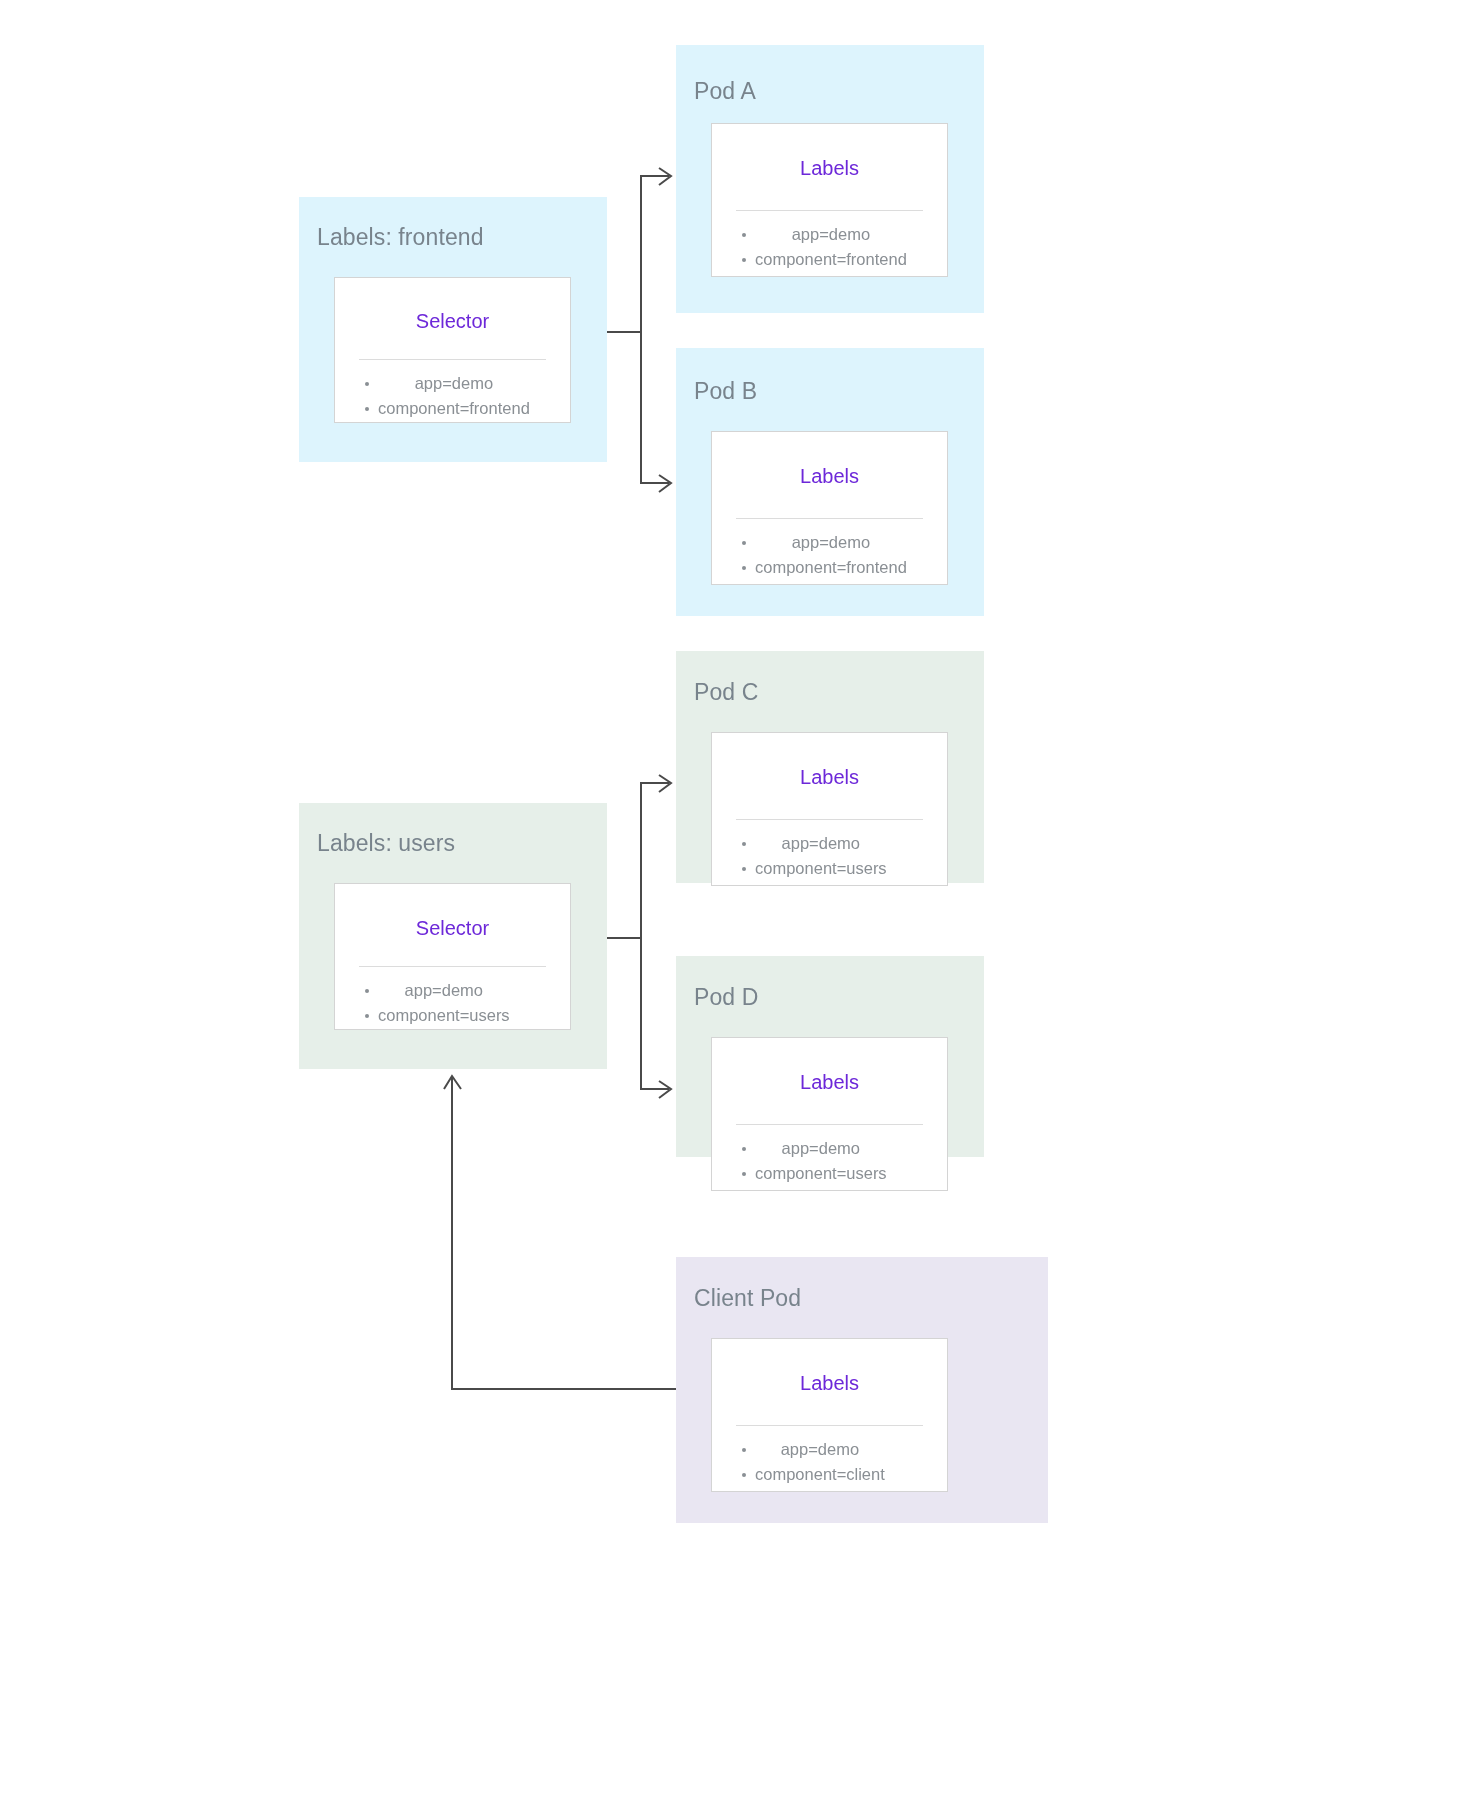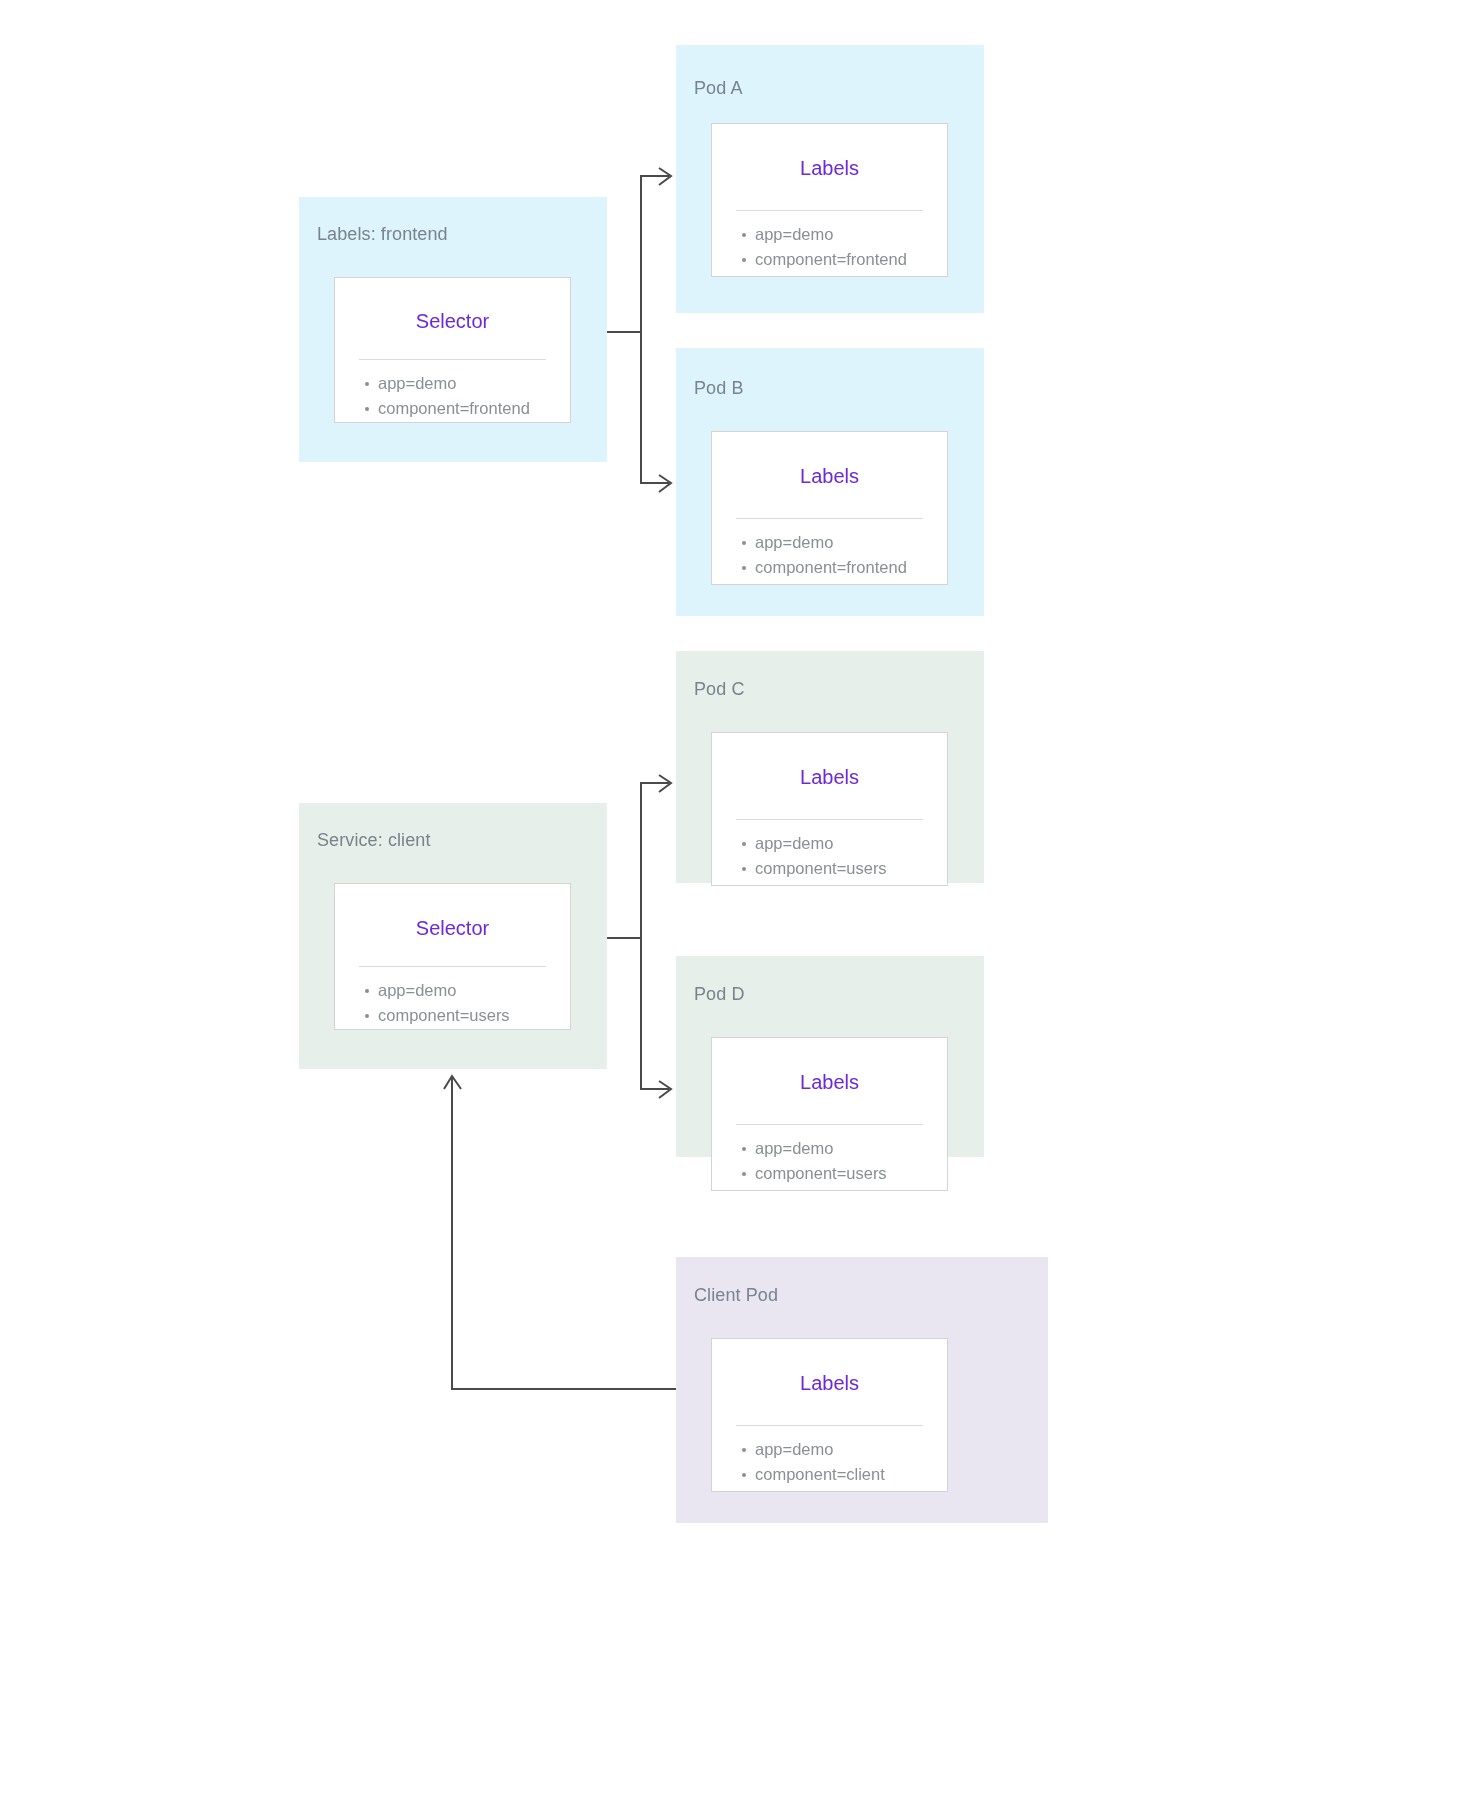--- a/index.html
+++ b/index.html
@@ -21,21 +21,21 @@
   }
 
   
   .group {
     position: absolute;
     box-sizing: border-box;
   }
   .group-title {
     position: absolute;
     left: 18px;
-    font-size: 18px;
+    font-size: 23px;
     color: #78838c;
     letter-spacing: 0.1px;
     white-space: nowrap;
   }
 
   
   .card {
     position: absolute;
     box-sizing: border-box;
     background: #ffffff;
@@ -53,20 +53,21 @@
   .card-rule {
     position: absolute;
     height: 0;
     border-top: 1px solid #dcdcdc;
   }
   .card-list {
     position: absolute;
     margin: 0;
     padding: 0;
     list-style: none;
+    text-align: center;
   }
   .card-list li {
     position: relative;
     padding-left: 15px;
     font-size: 16.5px;
     line-height: 25px;
     color: #8a8f94;
     white-space: nowrap;
   }
   .card-list li::before {
@@ -163,21 +164,21 @@
       <div class="card-title" style="top:33px;">Labels</div>
       <div class="card-rule" style="left:24px; right:24px; top:86px;"></div>
       <ul class="card-list" style="left:28px; top:98px;">
         <li>app=demo</li>
         <li>component=users</li>
       </ul>
     </div>
   </div>
 
   <div class="group" style="left:299px; top:803px; width:308px; height:266px; background:#e6efe9;">
-    <div class="group-title" style="top:27px;">Service: client</div>
+    <div class="group-title" style="top:27px;">Labels: users</div>
     <div class="card" style="left:35px; top:80px; width:237px; height:147px;">
       <div class="card-title" style="top:33px;">Selector</div>
       <div class="card-rule" style="left:24px; right:24px; top:82px;"></div>
       <ul class="card-list" style="left:28px; top:94px;">
         <li>app=demo</li>
         <li>component=users</li>
       </ul>
     </div>
   </div>
 

